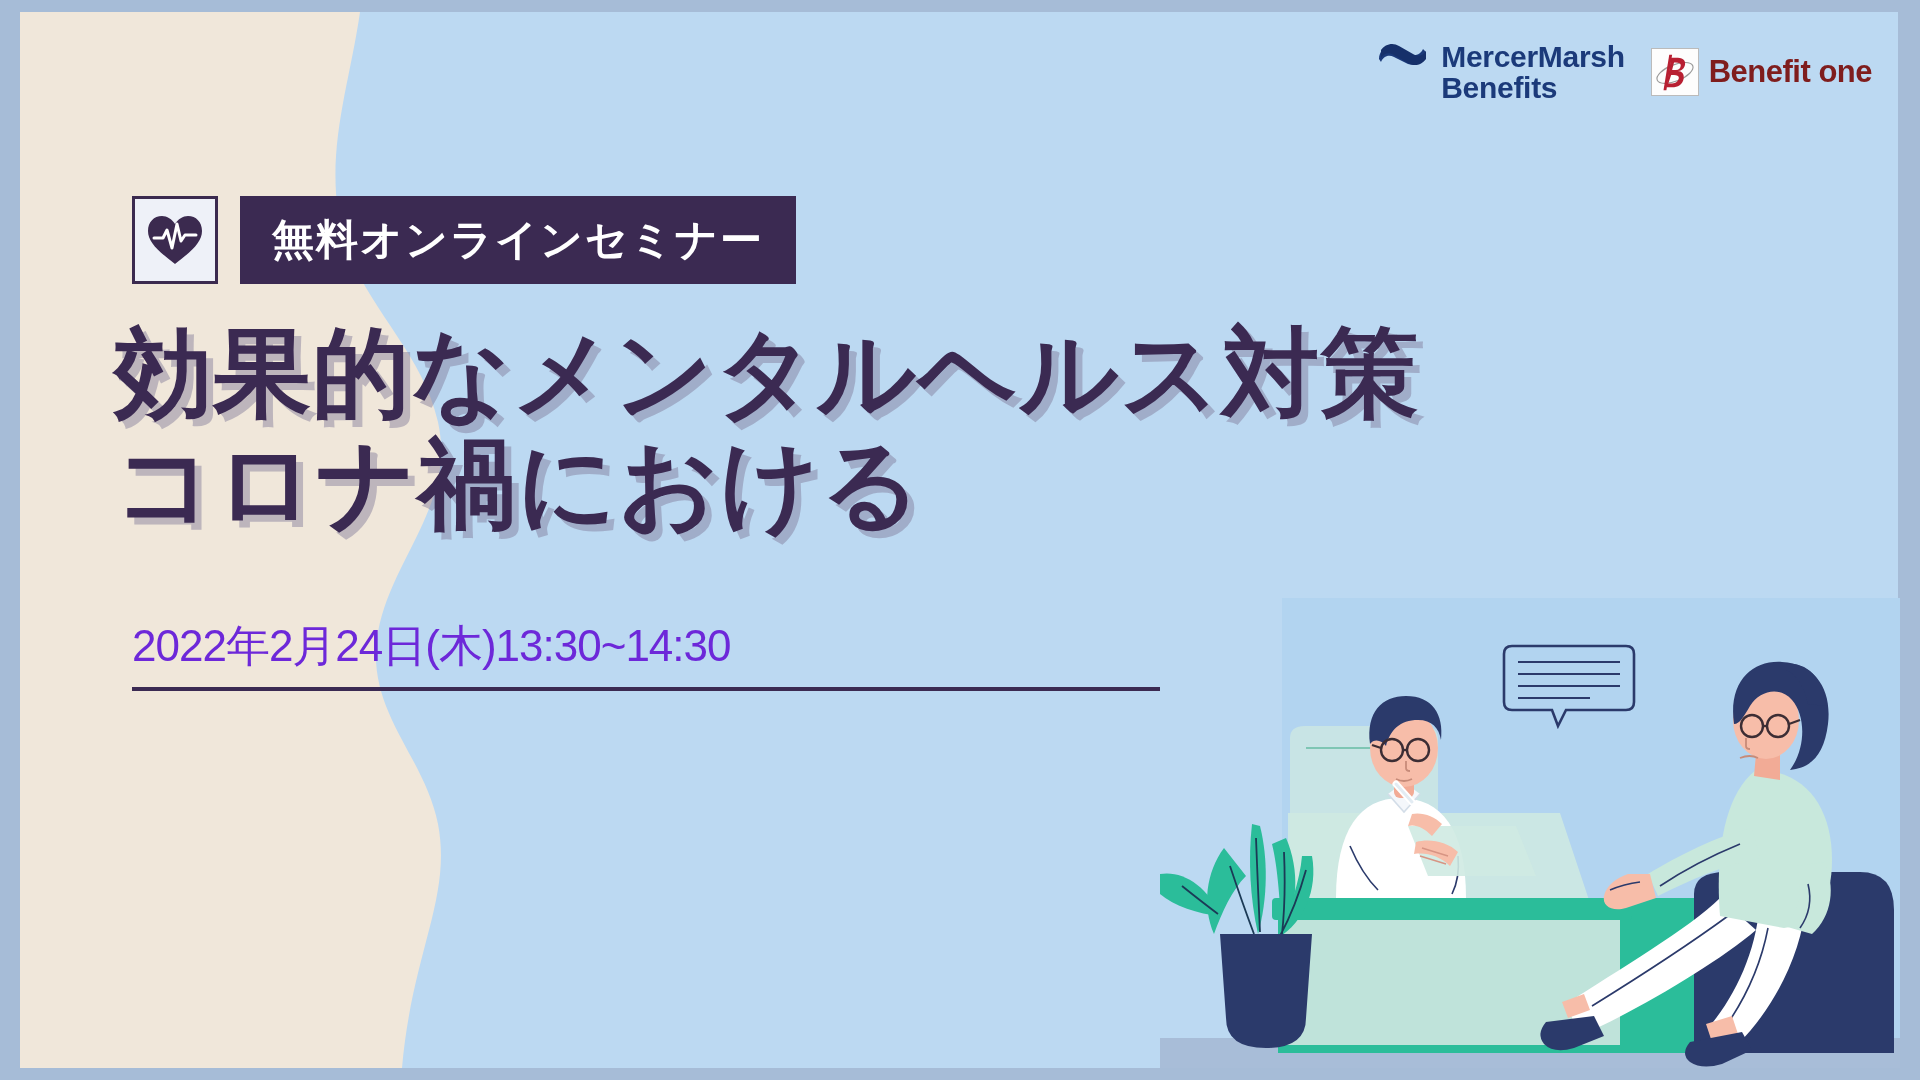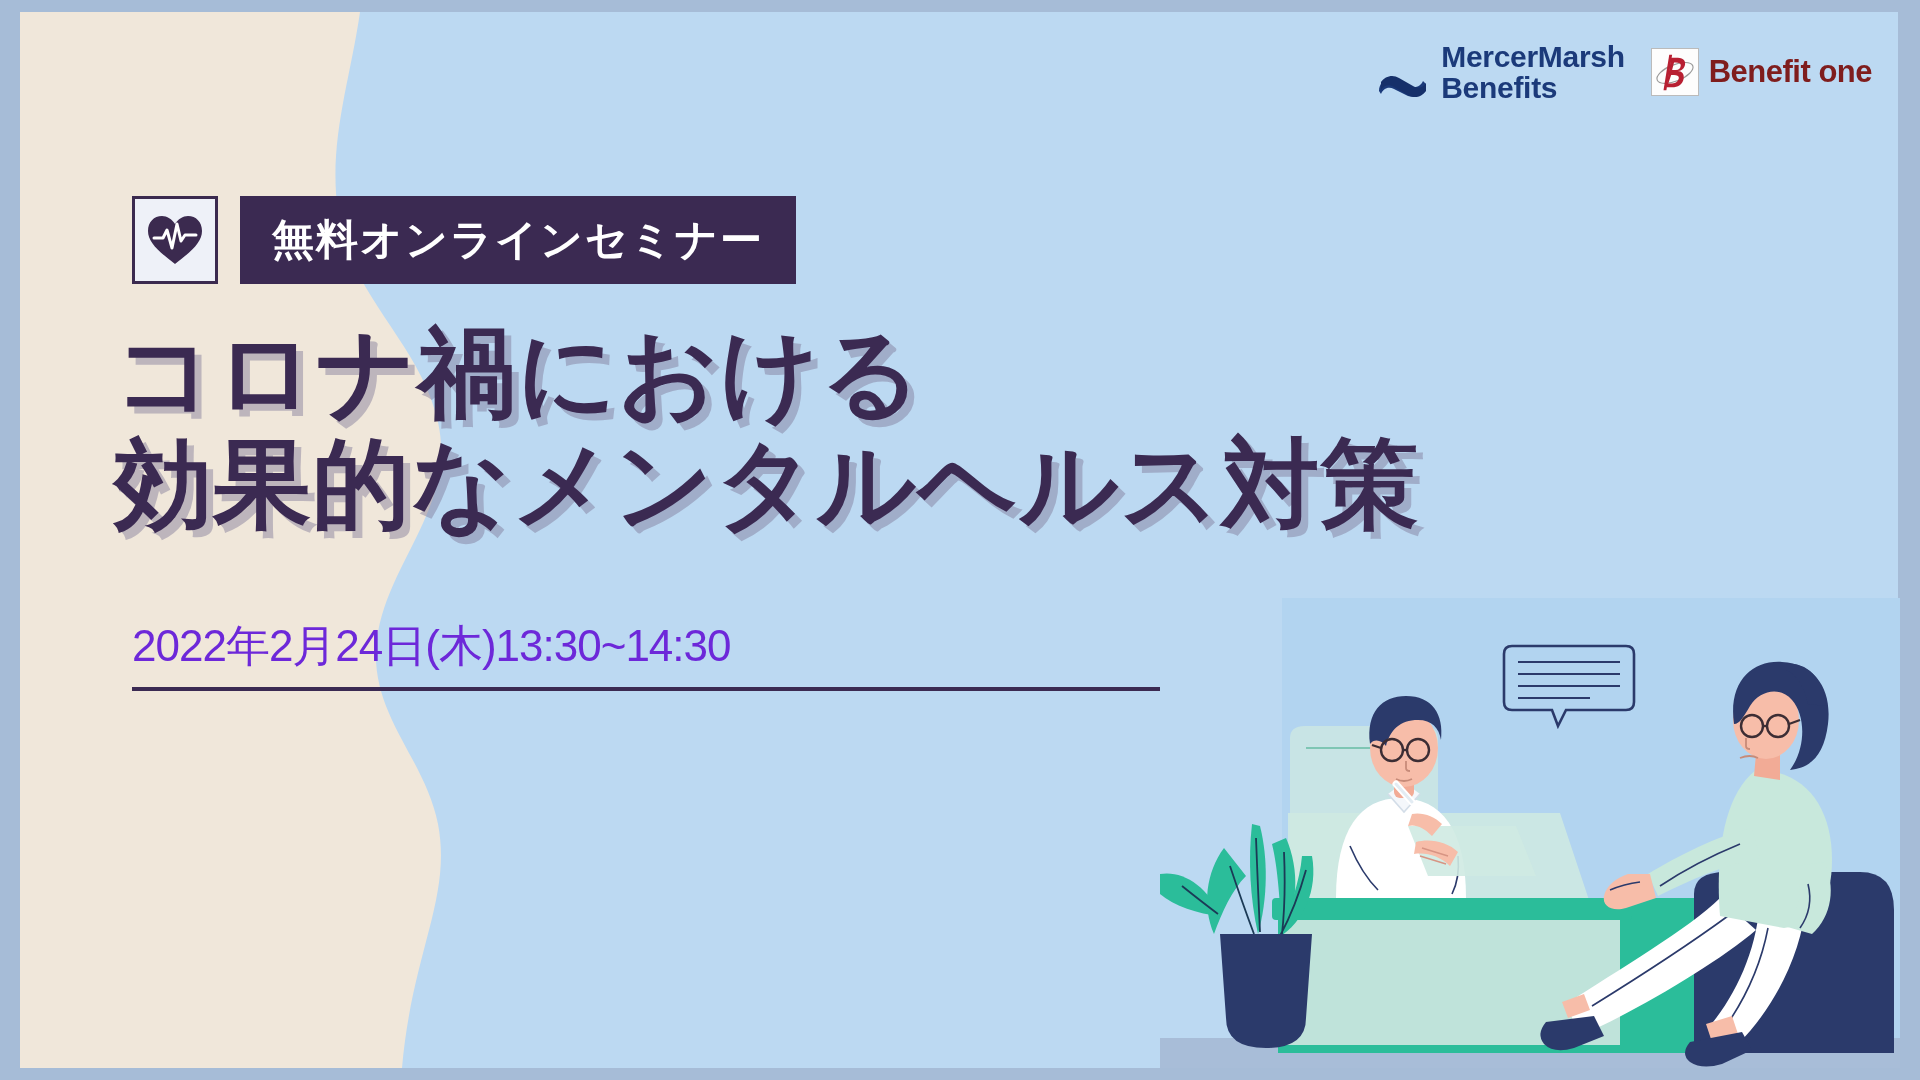--- a/index.html
+++ b/index.html
@@ -34,21 +34,21 @@
 
   
   .logo-row {
     position:absolute;
     right:48px; top:36px;
     display:flex;
     align-items:center;
     gap:26px;
     height:72px;
   }
-  .mmb-logo { display:flex; align-items:flex-end; gap:13px; }
+  .mmb-logo { display:flex; align-items:flex-start; gap:13px; }
   .mmb-mark { width:52px; height:30px; flex:0 0 auto; }
   .mmb-words {
     color:#1b3a7a;
     font-weight:bold;
     font-size:30px;
     line-height:1.04;
     letter-spacing:-0.3px;
     white-space:nowrap;
   }
   .bone-logo { display:flex; align-items:center; gap:10px; }
@@ -194,22 +194,22 @@
       <svg width="58" height="52" viewBox="0 0 58 52" xmlns="http://www.w3.org/2000/svg" aria-hidden="true">
         <path d="M29,50 C12,37 2,28 2,17 C2,8 8,2 16,2 C21,2 26,5 29,10
                  C32,5 37,2 42,2 C50,2 56,8 56,17 C56,28 46,37 29,50 Z" fill="#3b2a4f"></path>
         <polyline points="8,24 17,24 21,16 26,34 31,10 35,27 39,21 50,21" fill="none" stroke="#ffffff" stroke-width="3" stroke-linecap="round" stroke-linejoin="round"></polyline>
       </svg>
     </div>
     <div class="badge-pill">無料オンラインセミナー</div>
   </div>
 
   <div class="headline">
+    <span class="line">効果的なメンタルヘルス対策</span>
     <span class="line">コロナ禍における</span>
-    <span class="line">効果的なメンタルヘルス対策</span>
   </div>
 
   <div class="date-block">
     <div class="date-text">2022年2月24日(木)13:30~14:30</div>
     <div class="date-rule"></div>
   </div>
 
   <div class="illustration">
     <svg viewBox="0 0 740 470" xmlns="http://www.w3.org/2000/svg" aria-hidden="true">
 

